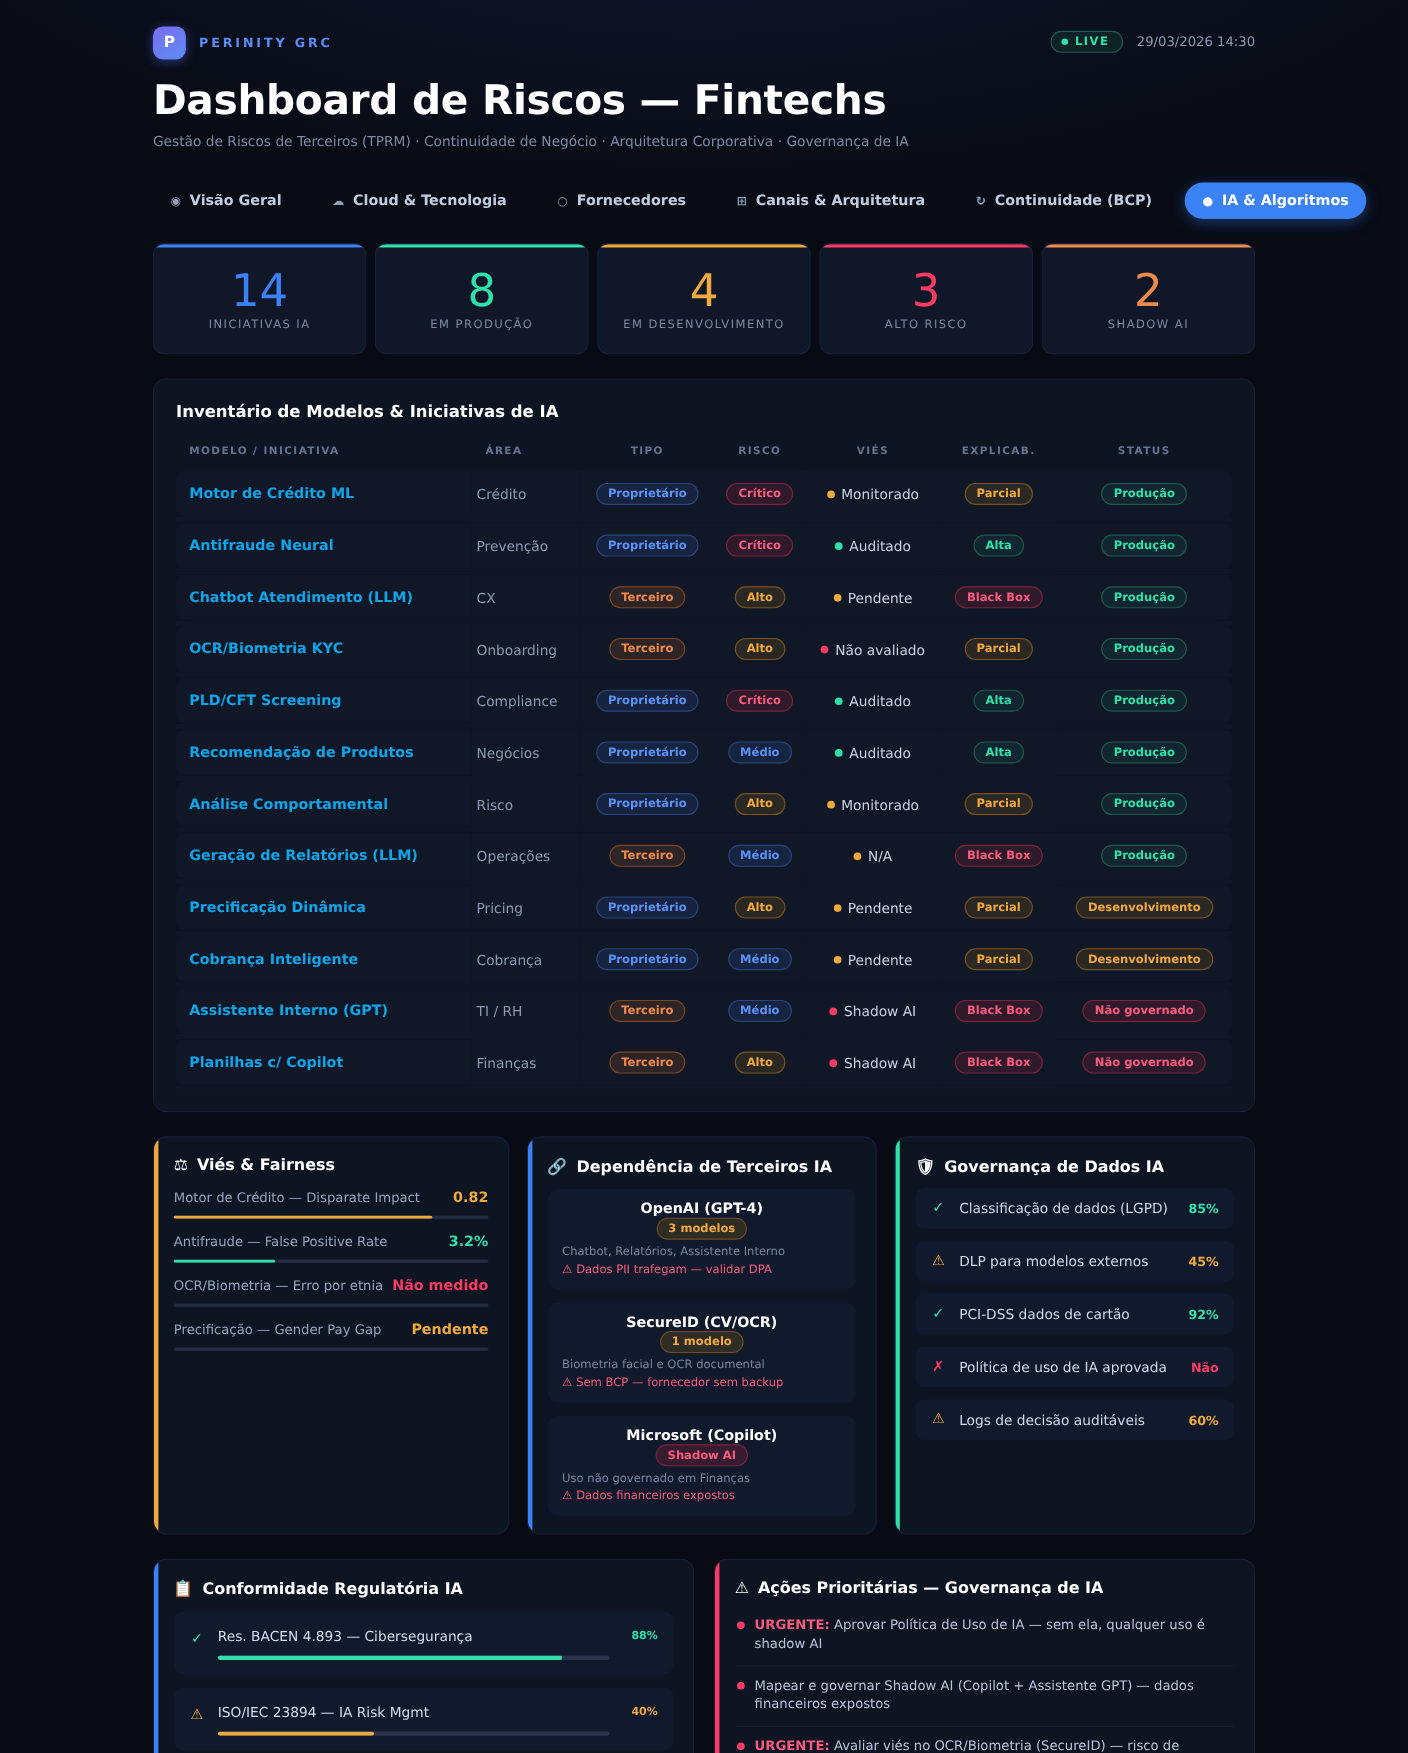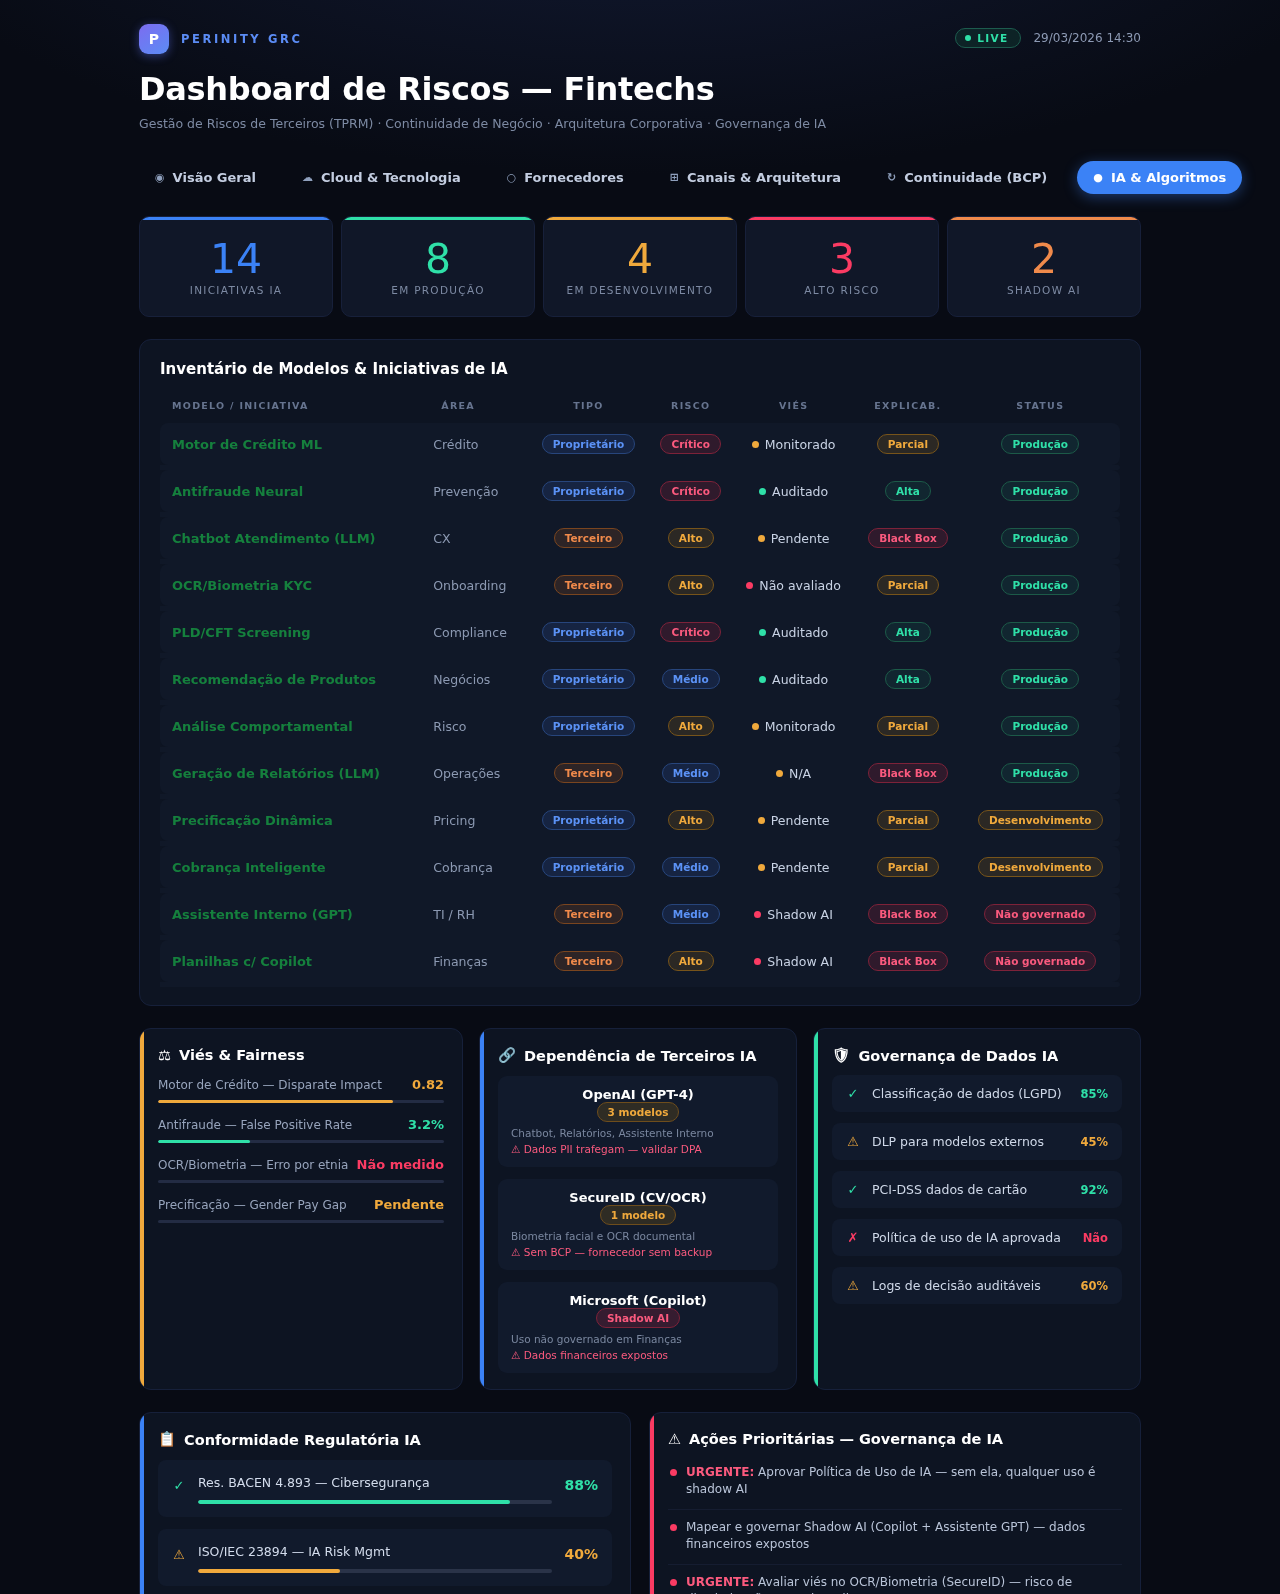--- a/index.html
+++ b/index.html
@@ -33,21 +33,21 @@
   }
   .live{
     display:flex;align-items:center;gap:6px;
     border:1px solid #1d5c4e;border-radius:20px;padding:3px 12px 3px 9px;
     background:rgba(16,60,50,.45);
     font-size:10.5px;font-weight:bold;letter-spacing:1.3px;color:#2fe0a8;
   }
   .live .dot{width:6px;height:6px;border-radius:50%;background:#2fe0a8;display:block;}
   .stamp{font-size:12px;color:#8d9ab4;}
   h1.title{
-    font-size:32px;font-weight:bold;letter-spacing:-.3px;margin-top:16px;color:#ffffff;
+    font-size:37px;font-weight:bold;letter-spacing:-.3px;margin-top:16px;color:#ffffff;
   }
   .subtitle{font-size:12.5px;color:#7d8aa3;margin-top:8px;}
 
   
   .tabs{display:flex;align-items:center;gap:0;margin-top:30px;}
   .tab{
     display:flex;align-items:center;gap:8px;
     padding:9px 16px;border-radius:20px;
     font-size:13px;font-weight:bold;color:#c3cde0;
     white-space:nowrap;cursor:pointer;margin-right:14px;
@@ -76,21 +76,21 @@
 
   
   table{width:100%;border-collapse:collapse;margin-top:14px;}
   thead th{
     font-size:9.5px;letter-spacing:1.3px;color:#66748f;font-weight:bold;
     text-align:center;padding:8px 4px 12px;
   }
   thead th.l{text-align:left;padding-left:12px;}
   tbody tr{background:#101828;}
   tbody tr td{padding:11px 4px;font-size:12.5px;text-align:center;vertical-align:middle;}
-  tbody tr td.name{text-align:left;padding-left:12px;font-weight:bold;color:#15803d;font-size:13px;}
+  tbody tr td.name{text-align:left;padding-left:12px;font-weight:bold;color:#0ea5e9;font-size:13px;}
   tbody tr td.area{text-align:left;color:#8c99b2;}
   tbody tr:first-child td:first-child{border-top-left-radius:8px;}
   tbody tr:first-child td:last-child{border-top-right-radius:8px;}
   tbody tr td:first-child{border-radius:8px 0 0 8px;}
   tbody tr td:last-child{border-radius:0 8px 8px 0;}
   .spacer td{background:transparent;padding:0;height:5px;}
   .chip{
     display:inline-block;padding:3px 10px;border-radius:12px;
     font-size:10.5px;font-weight:bold;border:1px solid;
   }
@@ -145,21 +145,21 @@
   .row2{display:flex;gap:18px;margin-top:22px;align-items:flex-start;}
   .b1{flex:0 0 492px;--edge:#3b82f6;}
   .b2{flex:1;--edge:#fb3b63;}
   .reg{display:flex;align-items:flex-start;gap:12px;background:#111a2c;border-radius:8px;
        padding:12px 14px 13px;margin-top:12px;}
   .reg .ic{width:14px;text-align:center;font-size:13px;padding-top:6px;}
   .reg .body{flex:1;}
   .reg .nm{font-size:12.5px;color:#d3dcec;}
   .reg .track{height:4px;background:#2a3348;border-radius:3px;margin-top:9px;overflow:hidden;}
   .reg .fill{height:100%;border-radius:3px;}
-  .reg .v{font-size:14px;font-weight:bold;padding-top:5px;min-width:32px;text-align:right;}
+  .reg .v{font-size:10px;font-weight:bold;padding-top:5px;min-width:32px;text-align:right;}
 
   .act{display:flex;gap:9px;align-items:flex-start;padding:9px 2px 10px;
        border-bottom:1px solid #151d31;font-size:12px;color:#b9c4d8;line-height:1.45;}
   .act:last-child{border-bottom:none;}
   .act .d{width:7px;height:7px;border-radius:50%;margin-top:5px;flex:0 0 7px;}
   .act b{color:#fb5a7e;}
 </style>
 </head>
 <body>
 

